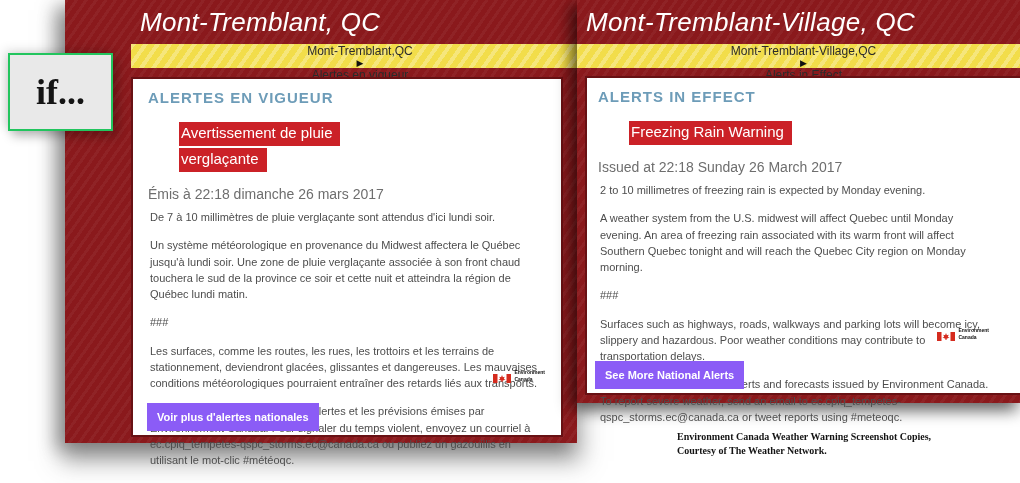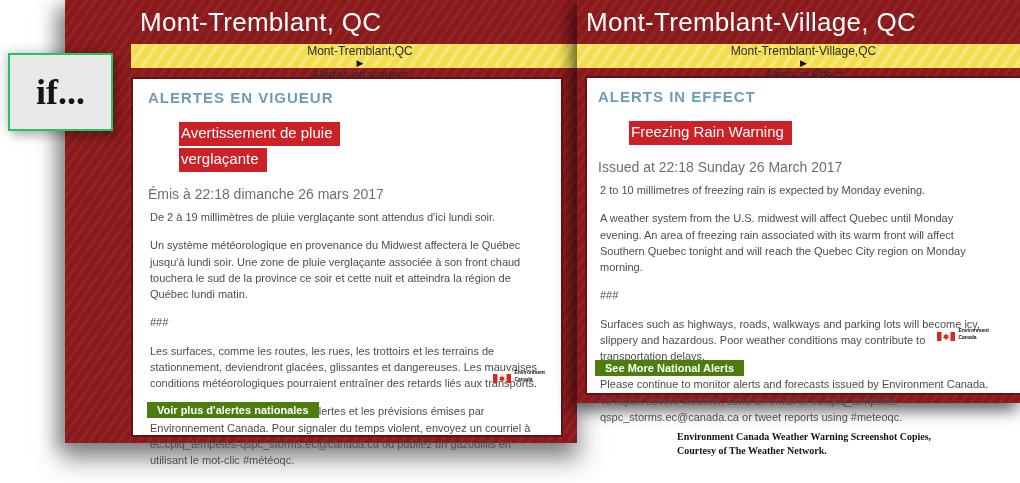--- a/index.html
+++ b/index.html
@@ -13,21 +13,21 @@
     background:#8a191c;
     background-image:repeating-linear-gradient(125deg, rgba(255,255,255,0.045) 0 3px, rgba(0,0,0,0) 3px 8px);
   }
   .card-left  { left:65px;  width:512px; height:443px; z-index:2;
                 box-shadow:-10px 6px 16px rgba(0,0,0,0.25), 0 14px 22px 4px rgba(70,70,70,0.5); }
   .card-right { left:577px; width:443px; height:403px; z-index:3;
                 box-shadow:-7px 5px 14px rgba(0,0,0,0.45), 0 9px 14px rgba(0,0,0,0.3); }
 
   .card-title {
     position:absolute; top:7px; color:#ffffff; font-size:26px; font-weight:400;
-    letter-spacing:0.3px; white-space:nowrap;
+    letter-spacing:0.3px; white-space:nowrap;font-style:italic;
   }
   .card-left  .card-title { left:75px; }
   .card-right .card-title { left:9px; }
 
   .crumb-bar {
     position:absolute; top:44px; height:24px; right:0;
     background:#f2dd4a;
     background-image:repeating-linear-gradient(125deg, rgba(255,255,255,0.28) 0 4px, rgba(0,0,0,0) 4px 10px);
     display:flex; align-items:center; font-size:12px; color:#2b2b2b;
   }
@@ -51,23 +51,23 @@
   }
   .issued { font-size:14px; color:#6e6e6e; margin:0 0 7px 1px; }
   .body-p { font-size:11px; line-height:1.48; color:#4d4d4d; margin:0 0 12px 3px; }
 
   .ec-logo { position:absolute; display:flex; align-items:flex-start; gap:3px; }
   .card-left  .ec-logo { right:16px; bottom:48px; }
   .card-right .ec-logo { right:31px; bottom:48px; }
   .ec-logo-text { font-size:5px; line-height:1.3; color:#111; font-weight:700; }
 
   .alerts-btn {
-    position:absolute; bottom:17px;
-    background:#4d7c0f; color:#ffffff; border:none; font-size:11px; font-weight:700;
-    font-family:"Liberation Sans", sans-serif; padding:2px 10px 3px 10px; height:16px;
+    position:absolute; bottom:4px;
+    background:#8b5cf6; color:#ffffff; border:none; font-size:11px; font-weight:700;
+    font-family:"Liberation Sans", sans-serif; padding:2px 10px 3px 10px; height:28px;
     cursor:pointer; white-space:nowrap;
   }
   .card-left  .alerts-btn { left:14px; }
   .card-right .alerts-btn { left:8px; }
 
   
   .if-box {
     position:absolute; left:8px; top:53px; width:105px; height:78px; z-index:5;
     background:#e9e9e9; border:2px solid #22c55e;
     display:flex; align-items:center; justify-content:center;
@@ -101,21 +101,21 @@
     <div class="white-box">
       <div class="section-heading">ALERTES EN VIGUEUR</div>
 
       <div class="badge-wrap">
         <span class="badge">Avertissement de pluie</span><br>
         <span class="badge">verglaçante</span>
       </div>
 
       <div class="issued">Émis à 22:18 dimanche 26 mars 2017</div>
 
-      <p class="body-p">De 2 à 19 millimètres de pluie verglaçante sont attendus d'ici lundi soir.</p>
+      <p class="body-p">De 7 à 10 millimètres de pluie verglaçante sont attendus d'ici lundi soir.</p>
       <p class="body-p">Un système météorologique en provenance du Midwest affectera le Québec jusqu'à lundi soir. Une zone de pluie verglaçante associée à son front chaud touchera le sud de la province ce soir et cette nuit et atteindra la région de Québec lundi matin.</p>
       <p class="body-p">###</p>
       <p class="body-p">Les surfaces, comme les routes, les rues, les trottoirs et les terrains de stationnement, deviendront glacées, glissantes et dangereuses. Les mauvaises conditions météorologiques pourraient entraîner des retards liés aux transports.</p>
       <p class="body-p">Veuillez continuer à surveiller les alertes et les prévisions émises par Environnement Canada. Pour signaler du temps violent, envoyez un courriel à ec.cpiq_tempetes-qspc_storms.ec@canada.ca ou publiez un gazouillis en utilisant le mot-clic #météoqc.</p>
 
       <div class="ec-logo">
         <span>
           <svg width="18" height="9" viewBox="0 0 20 10">
             <rect width="5" height="10" fill="#d52b1e"></rect>
             <rect x="15" width="5" height="10" fill="#d52b1e"></rect>

